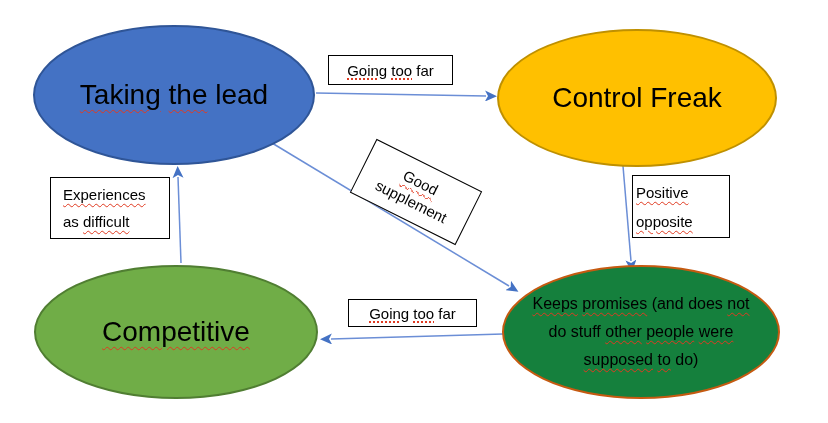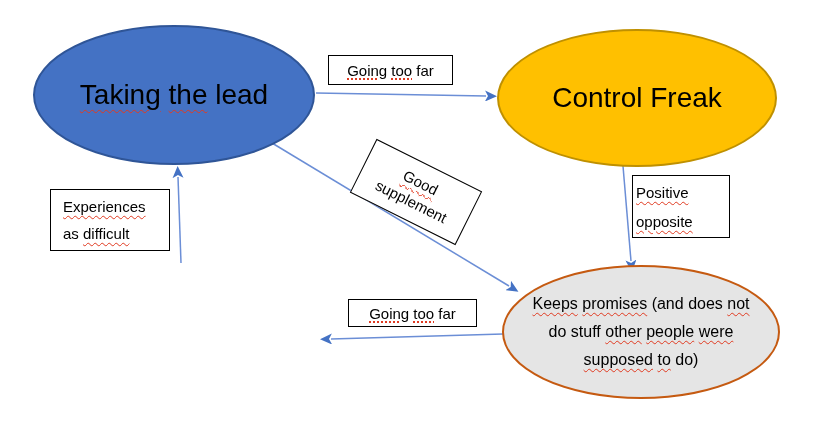--- a/index.html
+++ b/index.html
@@ -9,32 +9,32 @@
   }
   .stage{position:absolute;inset:0;}
   svg.connectors{position:absolute;left:0;top:0;z-index:1;}
   .ellipse{
     position:absolute;z-index:2;border-radius:50%;box-sizing:border-box;
     display:flex;align-items:center;justify-content:center;text-align:center;
   }
   .node-blue  {left:33px; top:25px;  width:282px;height:140px;background:#4472c4;border:2.5px solid #2f5597;}
   .node-gold  {left:497px;top:29px;  width:280px;height:138px;background:#ffc000;border:2.5px solid #bf9000;}
   .node-green {left:34px; top:265px; width:284px;height:134px;background:#70ad47;border:2.5px solid #507e32;}
-  .node-orange{left:502px;top:265px; width:278px;height:134px;background:#e5e5e5;border:2.5px solid #c55a11;}
+  .node-orange{left:502px;top:265px; width:278px;height:134px;background:#15803d;border:2.5px solid #c55a11;}
   .node-title{font-size:28px;line-height:34px;}
   .node-body {font-size:16px;line-height:28px;max-width:250px;}
   .label-box{
     position:absolute;z-index:3;background:#ffffff;border:1.5px solid #000;
     box-sizing:border-box;display:flex;align-items:center;font-size:15px;
   }
   .lb-center{justify-content:center;text-align:center;}
   .lb-left{justify-content:flex-start;text-align:left;}
   .lbl-gtf-top   {left:328px;top:55px; width:125px;height:30px;}
   .lbl-good      {left:357px;top:162px;width:118px;height:60px;line-height:21px;transform:rotate(26.5deg);}
-  .lbl-exp       {left:50px; top:189px;width:120px;height:62px;line-height:27px;padding-left:12px;}
+  .lbl-exp       {left:50px; top:177px;width:120px;height:62px;line-height:27px;padding-left:12px;}
   .lbl-pos       {left:632px;top:175px;width:98px; height:63px;line-height:29px;padding-left:3px;}
   .lbl-gtf-bottom{left:348px;top:299px;width:129px;height:28px;}
   .sq{text-decoration-line:underline;text-decoration-color:#e03a21;text-underline-offset:0.18em;}
   .sq-wavy{text-decoration-style:wavy;text-decoration-thickness:1px;}
   .sq-dotted{text-decoration-style:dotted;text-decoration-thickness:2px;text-align:center;}
 </style>
 </head>
 <body>
 
 <div class="stage">
@@ -53,20 +53,23 @@
   </svg>
 
   <div class="ellipse node-gold">
     <span class="node-title"><span>Control</span> <span>Freak</span></span>
   </div>
 
   <div class="ellipse node-blue">
     <span class="node-title"><span class="sq sq-wavy">Taking</span> <span class="sq sq-wavy">the</span> <span>lead</span></span>
   </div>
 
+  <div class="ellipse node-green">
+    <span class="node-title"><span class="sq sq-wavy">Competitive</span></span>
+  </div>
 
   <div class="ellipse node-orange">
     <span class="node-body"><span class="sq sq-wavy">Keeps</span> <span class="sq sq-wavy">promises</span> <span>(and</span> <span>does</span> <span class="sq sq-wavy">not</span><br><span>do</span> <span>stuff</span> <span class="sq sq-wavy">other</span> <span class="sq sq-wavy">people</span> <span class="sq sq-wavy">were</span><br><span class="sq sq-wavy">supposed</span> <span class="sq sq-wavy">to</span> <span>do)</span></span>
   </div>
 
   <div class="label-box lb-center lbl-gtf-top">
     <span><span class="sq sq-dotted">Going</span> <span class="sq sq-dotted">too</span> <span>far</span></span>
   </div>
 
   <div class="label-box lb-center lbl-good">

